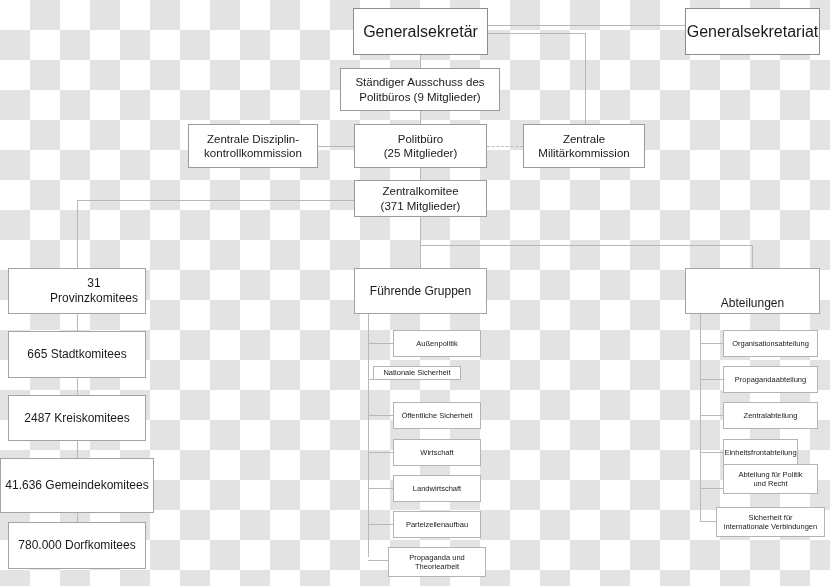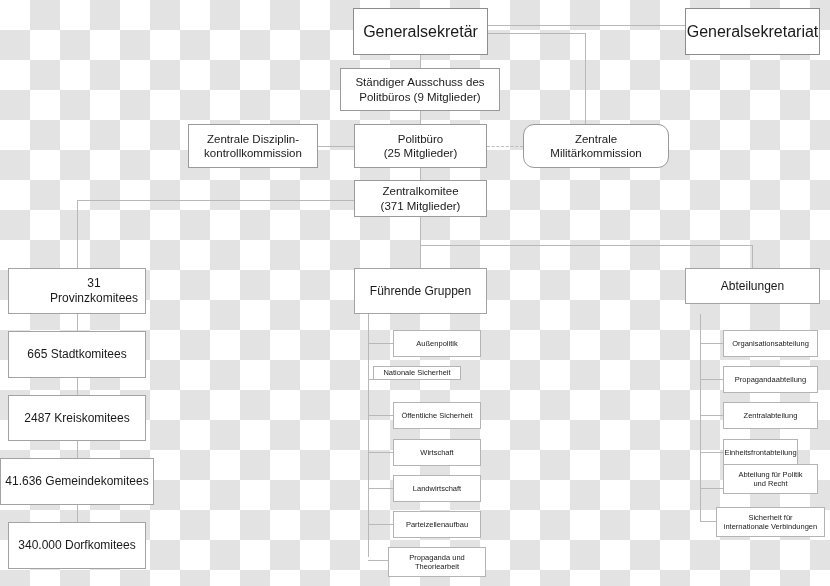--- a/index.html
+++ b/index.html
@@ -124,21 +124,21 @@
     </span>
   </div>
 
   <div class="node lvl2" style="left:354px;top:124px;width:133px;height:44px;">
     <span>
       <span>Politbüro</span><br>
       <span>(25 Mitglieder)</span>
     </span>
   </div>
 
-  <div class="node lvl2" style="left:523px;top:124px;width:146px;height:44px;border-radius:11px;">
+  <div class="node lvl2" style="left:523px;top:124px;width:122px;height:44px;">
     <span>
       <span>Zentrale</span><br>
       <span>Militärkommission</span>
     </span>
   </div>
 
   <div class="node lvl2" style="left:354px;top:180px;width:133px;height:37px;">
     <span>
       <span>Zentralkomitee</span><br>
       <span>(371 Mitglieder)</span>
@@ -147,25 +147,25 @@
 
   <div class="node sidecol" style="left:8px;top:268px;width:138px;height:46px;padding-left:38px;">
     <span>31 Provinzkomitees</span>
   </div>
   <div class="node sidecol" style="left:8px;top:331px;width:138px;height:47px;">
     <span>665 Stadtkomitees</span>
   </div>
   <div class="node sidecol" style="left:8px;top:395px;width:138px;height:46px;">
     <span>2487 Kreiskomitees</span>
   </div>
-  <div class="node sidecol" style="left:0px;top:458px;width:154px;height:47px;">
+  <div class="node sidecol" style="left:0px;top:458px;width:154px;height:55px;">
     <span>41.636 Gemeindekomitees</span>
   </div>
   <div class="node sidecol" style="left:8px;top:522px;width:138px;height:47px;">
-    <span>340.000 Dorfkomitees</span>
+    <span>780.000 Dorfkomitees</span>
   </div>
 
   <div class="node lvl3" style="left:354px;top:268px;width:133px;height:46px;">
     <span>Führende Gruppen</span>
   </div>
 
   <div class="node leaf" style="left:393px;top:330px;width:88px;height:27px;">
     <span>Außenpolitik</span>
   </div>
   <div class="node leaf" style="left:373px;top:366px;width:88px;height:14px;justify-content:center;">
@@ -183,21 +183,21 @@
   <div class="node leaf" style="left:393px;top:511px;width:88px;height:27px;">
     <span>Parteizellenaufbau</span>
   </div>
   <div class="node leaf" style="left:388px;top:547px;width:98px;height:30px;">
     <span>
       <span>Propaganda und</span><br>
       <span>Theoriearbeit</span>
     </span>
   </div>
 
-  <div class="node lvl3" style="left:685px;top:268px;width:135px;height:36px;">
+  <div class="node lvl3" style="left:685px;top:268px;width:135px;height:46px;align-items:flex-end;">
     <span>Abteilungen</span>
   </div>
 
   <div class="node leaf" style="left:723px;top:330px;width:95px;height:27px;">
     <span>Organisationsabteilung</span>
   </div>
   <div class="node leaf" style="left:723px;top:366px;width:95px;height:27px;">
     <span>Propagandaabteilung</span>
   </div>
   <div class="node leaf" style="left:723px;top:402px;width:95px;height:27px;">

